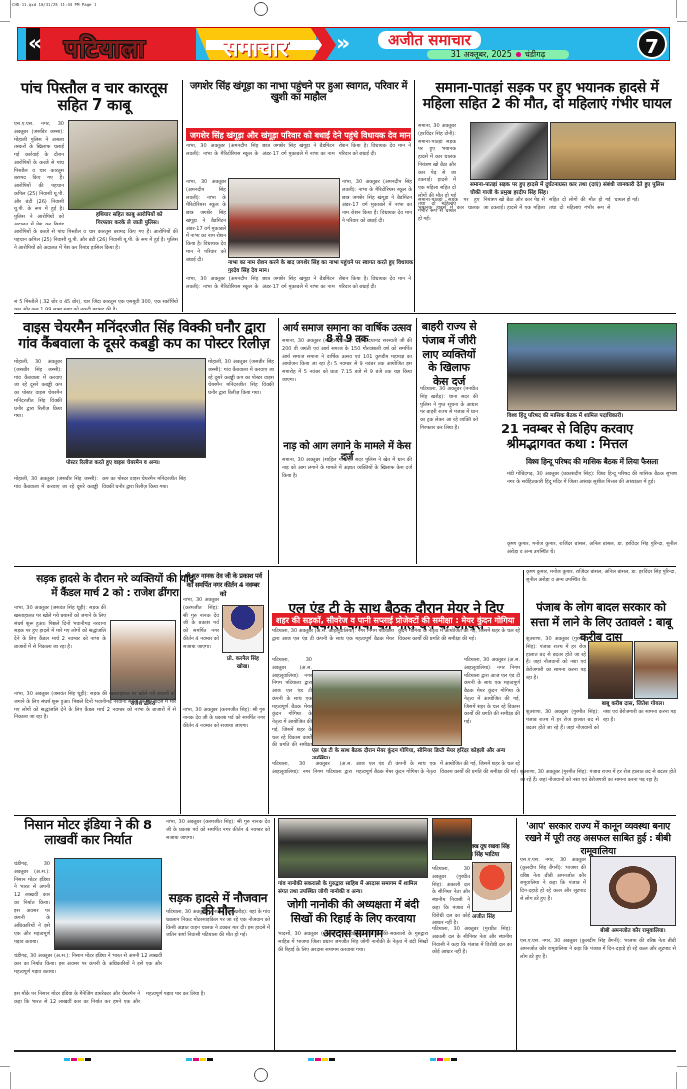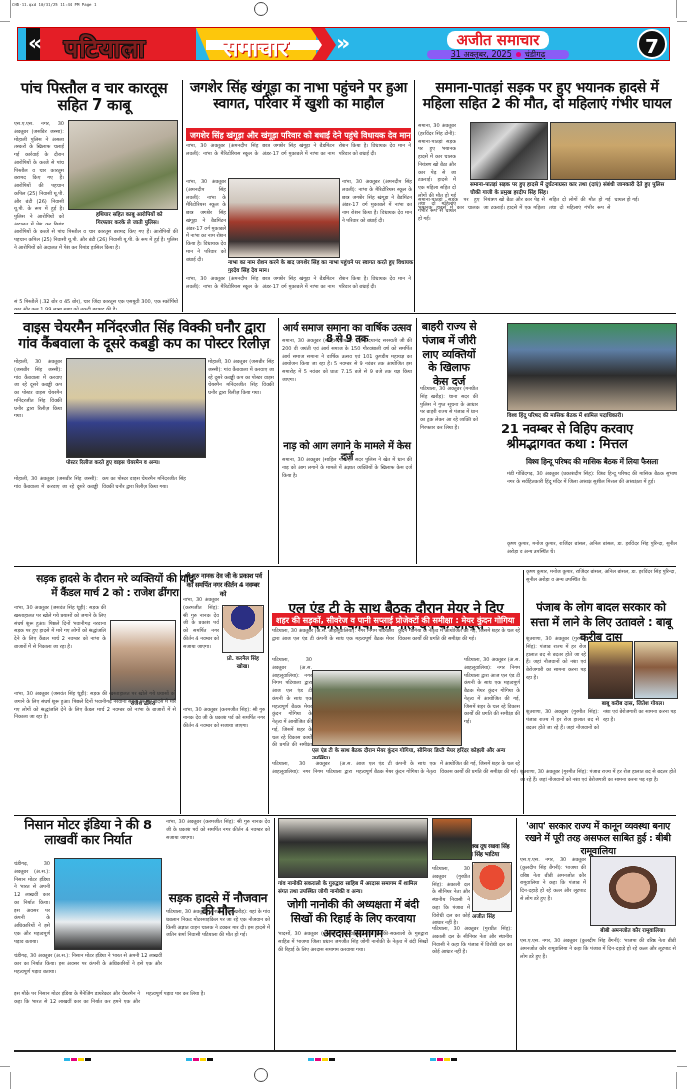--- a/index.html
+++ b/index.html
@@ -13,24 +13,24 @@
   
   .mast { top: 27px; left: 17px; width: 653px; height: 34px; border: 1px solid #c00; overflow: hidden; background: #29b6e8; }
   .mast .red { position: absolute; left: 8px; top: 0; width: 170px; height: 34px; background: #e41e26; }
   .mast .black-l { position: absolute; left: 8px; top: 0; width: 14px; height: 34px; background: #111; }
   .mast .yellow { position: absolute; left: 178px; top: 0; width: 120px; height: 34px; background: #fdc70c; clip-path: polygon(0 0, 100% 0, 100% 100%, 12% 100%); }
   .mast .red2 { position: absolute; left: 178px; top: 0; width: 140px; height: 34px; background: #e41e26; clip-path: polygon(92% 0, 100% 50%, 92% 100%, 82% 100%, 90% 50%, 82% 0); }
   .mast .stripe { position: absolute; left: 188px; top: 12px; width: 125px; height: 10px; background: #fff; }
   .mast-title1 { position: absolute; left: 46px; top: 2px; font-size: 25px; font-weight: bold; color: #7f1d1d; text-shadow: 1px 1px 0 #111, -1px -1px 0 #111, 1px -1px 0 #111, -1px 1px 0 #111; letter-spacing: 1px; }
   .mast-title2 { position: absolute; left: 205px; top: 3px; font-size: 23px; font-weight: bold; color: #fff; text-shadow: 1px 1px 0 #c00; }
   .mast-chev { position: absolute; color: #fff; font-size: 22px; font-weight: bold; top: 2px; }
-  .mast-brand { position: absolute; left: 360px; top: 1px; width: 240px; text-align: center; font-size: 15px; font-weight: bold; color: #e41e26; }
+  .mast-brand { position: absolute; left: 360px; top: 1px; width: 240px; text-align: left; font-size: 15px; font-weight: bold; color: #e41e26; }
   .mast-brand span { background: #fff; padding: 0 10px; border-radius: 8px; }
   .mast-date { position: absolute; left: 360px; top: 20px; width: 240px; text-align: center; font-size: 8px; color: #111; }
-  .mast-date span.pill { background: #8b5cf6; padding: 0 24px; border-radius: 5px; text-decoration: underline; }
+  .mast-date span.pill { background: #86efac; padding: 0 24px; border-radius: 5px; }
   .mast-date .dot { display: inline-block; width: 5px; height: 5px; border-radius: 50%; background: #e4007c; margin: 0 4px; vertical-align: middle; }
   .mast-page { position: absolute; right: 2px; top: 1px; width: 30px; height: 30px; border-radius: 50%; background: #111; color: #fff; text-align: center; line-height: 30px; font-size: 20px; font-weight: bold; border: 2px solid #fff; }
   
   .hl { font-weight: bold; color: #111; line-height: 1.12; letter-spacing: -0.3px; }
   .hl.center { text-align: center; }
   .redbar { background: #e41e26; color: #fff; font-size: 8px; font-weight: bold; padding: 1px 4px; white-space: nowrap; overflow: hidden; }
   .body-text { font-size: 5px; line-height: 1.55; color: #333; text-align: justify; overflow: hidden; font-family: "DejaVu Sans", sans-serif; }
   .caption { font-size: 5.5px; color: #222; line-height: 1.4; font-weight: bold; overflow: hidden; }
   .photo { overflow: hidden; border: 1px solid #333; }
   .rule-h { height: 1px; background: #111; }
@@ -67,21 +67,21 @@
 </div>
 
 <div class="abs hl center" style="left:14px;top:80px;width:160px;font-size:15px;">पांच पिस्तौल व चार कारतूस सहित 7 काबू</div>
 <div class="abs body-text" style="left:14px;top:120px;width:50px;height:105px;"><span>एस.ए.एस. नगर, 30 अक्तूबर (जसबिर जस्सा): मोहाली पुलिस ने असला तस्करों के खिलाफ चलाई गई कार्रवाई के दौरान</span> <span>आरोपियों के कब्जे से पांच पिस्तौल व चार कारतूस बरामद किए गए हैं। आरोपियों की पहचान कपिल (25) निवासी यू.पी. और बंटी (26) निवासी यू.पी. के रूप में हुई है। पुलिस ने आरोपियों को अदालत में पेश कर रिमांड हासिल किया है।</span></div>
 <div class="abs photo" style="left:68px;top:120px;width:110px;height:90px;background:linear-gradient(160deg,#d7d1c6 0%,#b8ae9d 40%,#6d7f4e 70%,#c9c1b0 100%);"></div>
 <div class="abs caption" style="left:96px;top:211px;width:82px;height:18px;">हथियार सहित काबू आरोपियों को गिरफ्तार करके ले जाती पुलिस।</div>
 <div class="abs body-text" style="left:14px;top:228px;width:164px;height:70px;">आरोपियों के कब्जे से पांच पिस्तौल व चार कारतूस बरामद किए गए हैं। आरोपियों की पहचान कपिल (25) निवासी यू.पी. और बंटी (26) निवासी यू.पी. के रूप में हुई है। पुलिस ने आरोपियों को अदालत में पेश कर रिमांड हासिल किया है।</div>
 <div class="abs body-text" style="left:14px;top:298px;width:164px;height:12px;">सं 5 पिस्तौलें (.32 बोर व 45 बोर), चार जिंदा कारतूस एक एसयूवी 300, एक स्कॉर्पियो कार और कुल 1.99 लाख रुपए को नकदी बरामद की है।</div>
 <div class="abs rule-v" style="left:182px;top:80px;height:232px;"></div>
 
-<div class="abs hl center" style="left:186px;top:80px;width:225px;font-size:14px;">जगशेर सिंह खंगूड़ा का नाभा पहुंचने पर हुआ स्वागत, परिवार में खुशी का माहौल</div>
+<div class="abs hl center" style="left:186px;top:80px;width:225px;font-size:10px;">जगशेर सिंह खंगूड़ा का नाभा पहुंचने पर हुआ स्वागत, परिवार में खुशी का माहौल</div>
 <div class="abs redbar" style="left:186px;top:128px;width:225px;">जगशेर सिंह खंगूड़ा और खंगूड़ा परिवार को बधाई देने पहुंचे विधायक देव मान</div>
 <div class="abs body-text" style="left:186px;top:142px;width:225px;height:35px;column-count:3;column-gap:4px;">नाभा, 30 अक्तूबर (अमनदीप सिंह लवली): नाभा के मैरिटोरियस स्कूल के छात्र जगशेर सिंह खंगूड़ा ने बैडमिंटन अंडर-17 वर्ग मुकाबले में नाभा का नाम रोशन किया है। विधायक देव मान ने परिवार को बधाई दी।</div>
 <div class="abs body-text" style="left:186px;top:178px;width:40px;height:100px;">नाभा, 30 अक्तूबर (अमनदीप सिंह लवली): नाभा के मैरिटोरियस स्कूल के छात्र जगशेर सिंह खंगूड़ा ने बैडमिंटन अंडर-17 वर्ग मुकाबले में नाभा का नाम रोशन किया है। विधायक देव मान ने परिवार को बधाई दी।</div>
 <div class="abs photo" style="left:228px;top:178px;width:112px;height:80px;background:linear-gradient(180deg,#e8e4e0 0%,#cfc6bc 30%,#a23a2c 55%,#3c3434 80%,#e2d8cc 100%);"></div>
 <div class="abs caption" style="left:228px;top:259px;width:190px;height:14px;">नाभा का नाम रोशन करने के बाद जगशेर सिंह का नाभा पहुंचने पर स्वागत करते हुए विधायक गुरदेव सिंह देव मान।</div>
 <div class="abs body-text" style="left:342px;top:178px;width:70px;height:80px;">नाभा, 30 अक्तूबर (अमनदीप सिंह लवली): नाभा के मैरिटोरियस स्कूल के छात्र जगशेर सिंह खंगूड़ा ने बैडमिंटन अंडर-17 वर्ग मुकाबले में नाभा का नाम रोशन किया है। विधायक देव मान ने परिवार को बधाई दी।</div>
 <div class="abs body-text" style="left:186px;top:275px;width:225px;height:35px;column-count:3;column-gap:4px;">नाभा, 30 अक्तूबर (अमनदीप सिंह लवली): नाभा के मैरिटोरियस स्कूल के छात्र जगशेर सिंह खंगूड़ा ने बैडमिंटन अंडर-17 वर्ग मुकाबले में नाभा का नाम रोशन किया है। विधायक देव मान ने परिवार को बधाई दी।</div>
 <div class="abs rule-v" style="left:414px;top:80px;height:232px;"></div>
 
 <div class="abs hl center" style="left:418px;top:80px;width:258px;font-size:14px;">समाना-पातड़ां सड़क पर हुए भयानक हादसे में महिला सहित 2 की मौत, दो महिलाएं गंभीर घायल</div>

